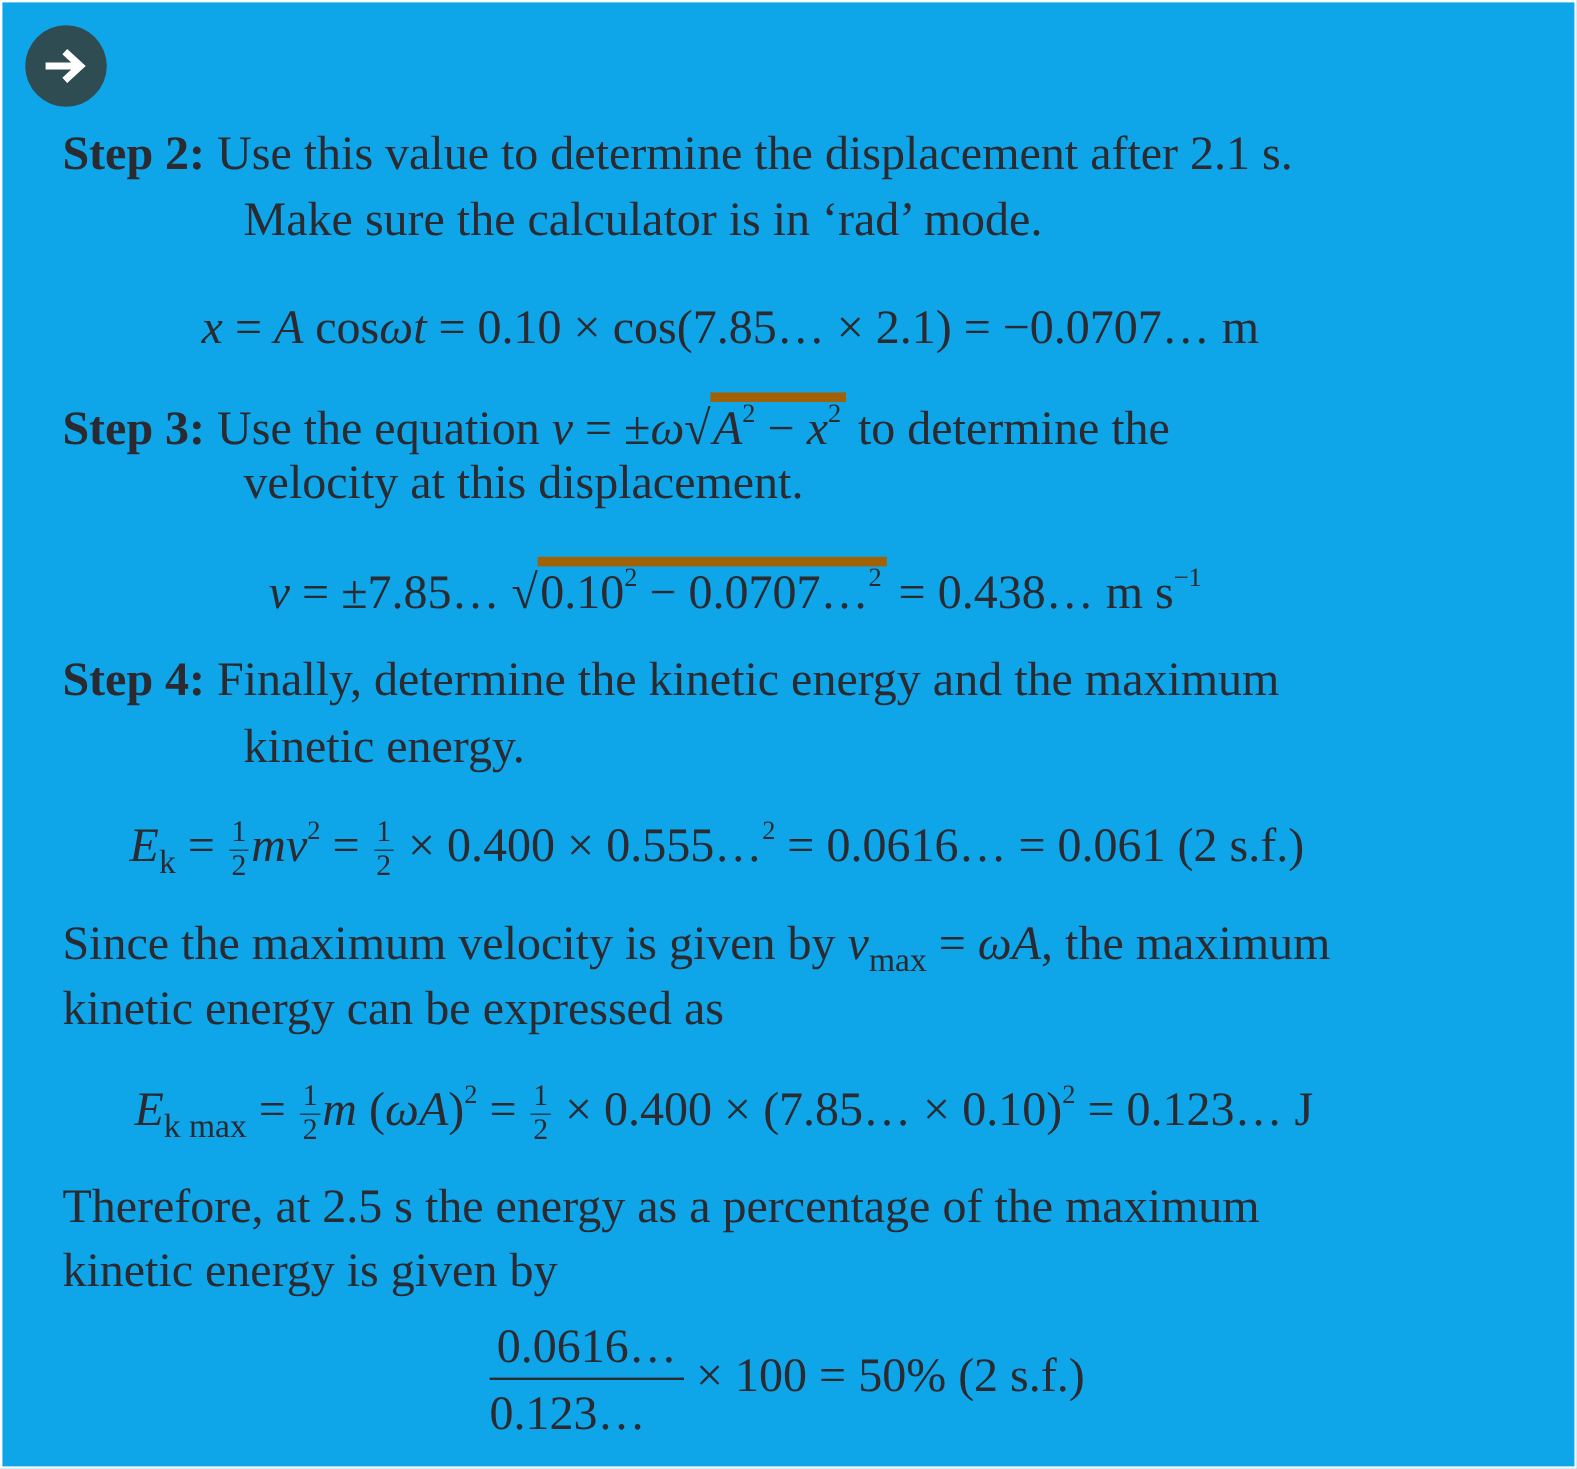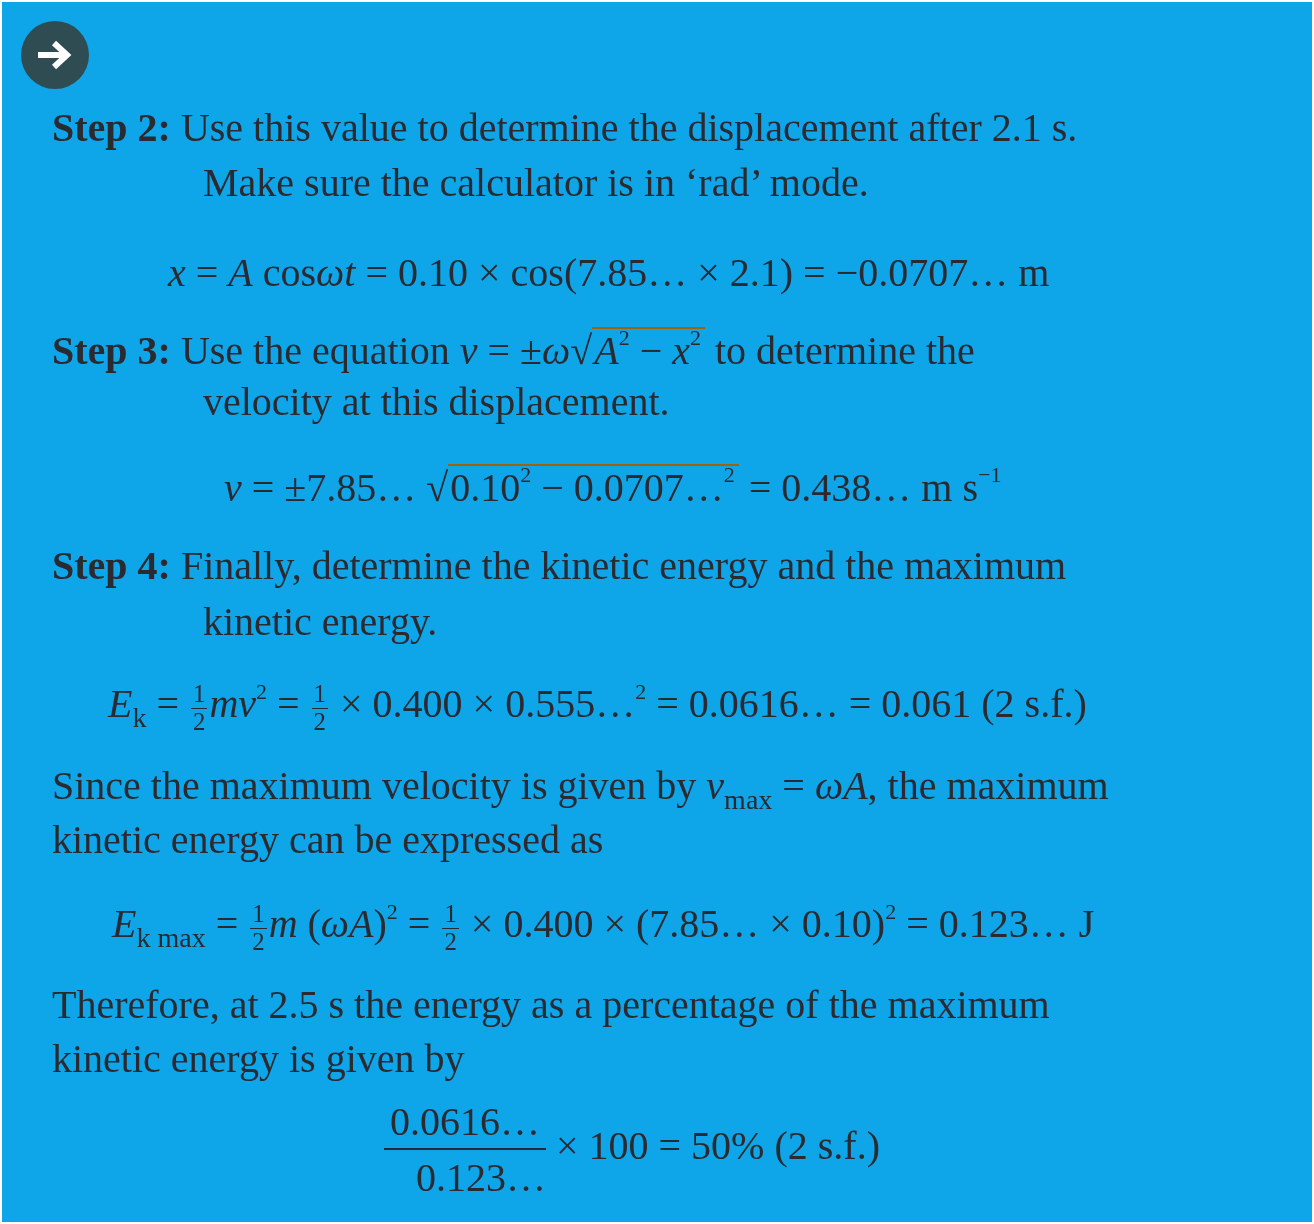--- a/index.html
+++ b/index.html
@@ -23,22 +23,22 @@
   .i { font-style:italic; }
   sup { font-size:0.55em; vertical-align:0.85em; line-height:0; }
   sub { font-size:0.7em; vertical-align:-0.35em; line-height:0; }
   .frac {
     display:inline-block; vertical-align:middle; text-align:center;
     font-size:0.62em; line-height:1; margin:0 2px;
   }
   .frac .n { display:block; border-bottom:1.5px solid #2a2a30; padding:0 2px 1px; }
   .frac .d { display:block; padding-top:1px; }
   .sqrt { display:inline-block; position:relative; }
-  .sqrt .rad { display:inline-block; border-top:2px solid #a16207; padding:2px 4px 0 2px; }
-  .bigfrac { display:inline-block; vertical-align:middle; text-align:right; }
+  .sqrt .rad { display:inline-block; border-top:8px solid #a16207; padding:2px 4px 0 2px; }
+  .bigfrac { display:inline-block; vertical-align:middle; text-align:left;margin-left:24px; }
   .bigfrac .n { display:block; border-bottom:2px solid #2a2a30; padding:0 6px 6px; }
   .bigfrac .d { display:block; padding-top:8px; }
 </style>
 </head>
 <body>
 
 <div class="panel">
 
   <div class="icon-circle">
     <svg width="40" height="34" viewBox="0 0 40 34">

